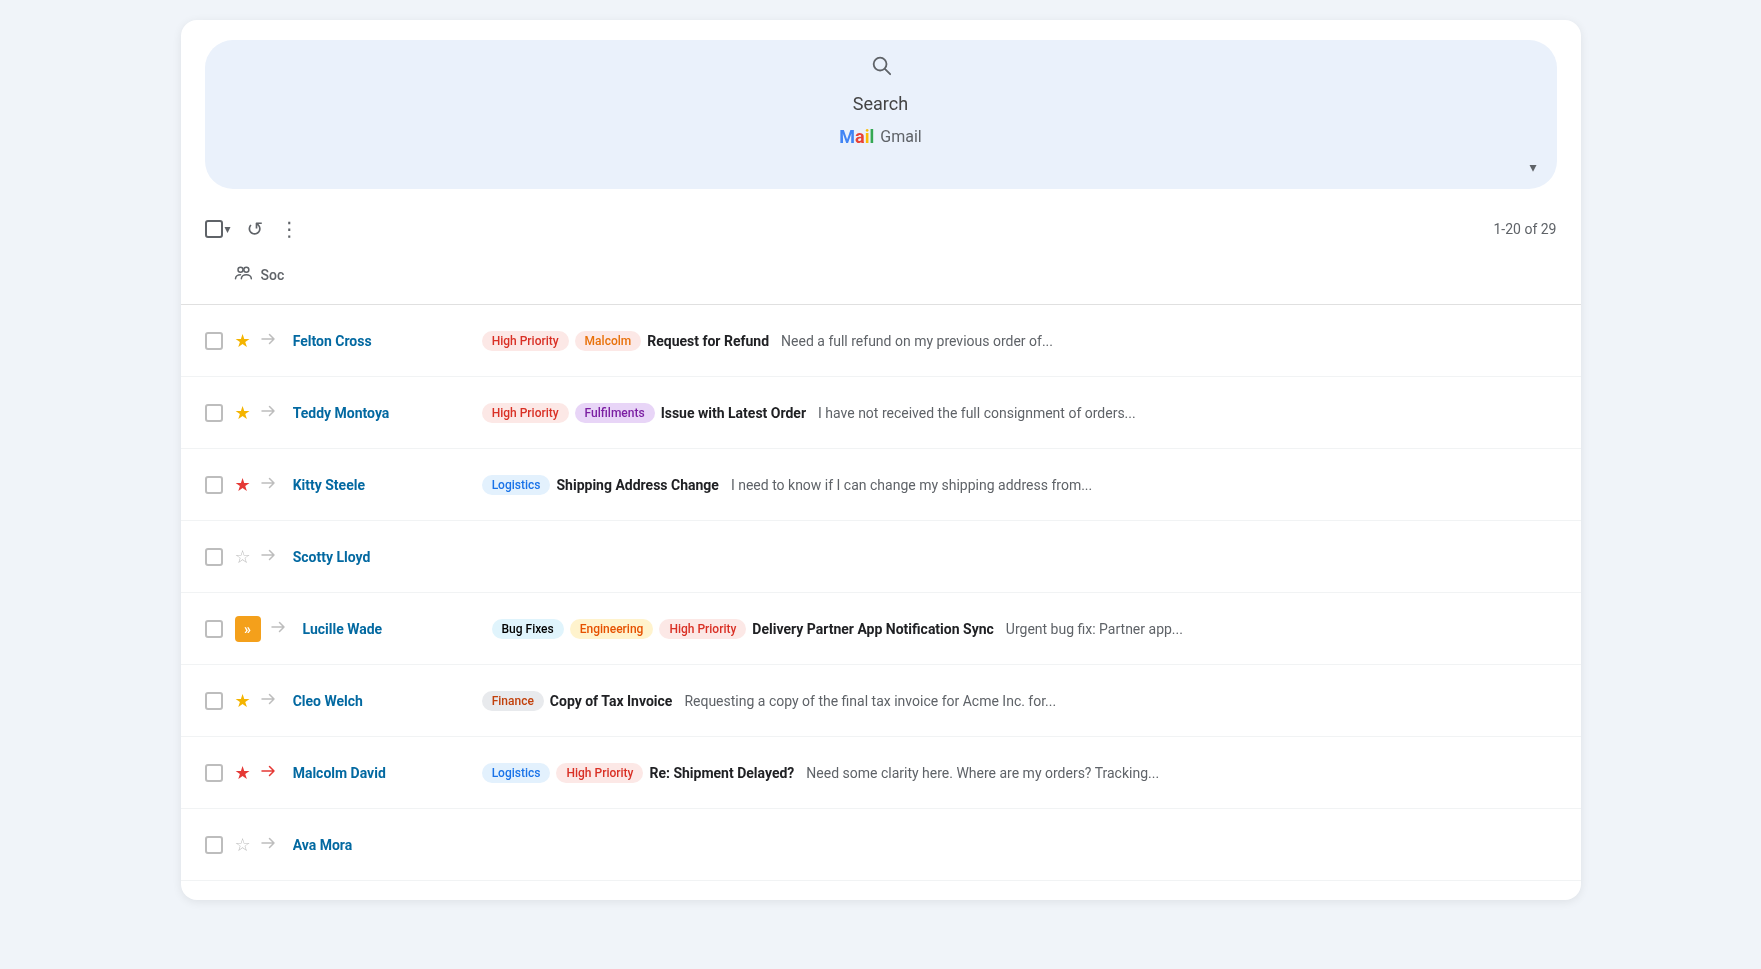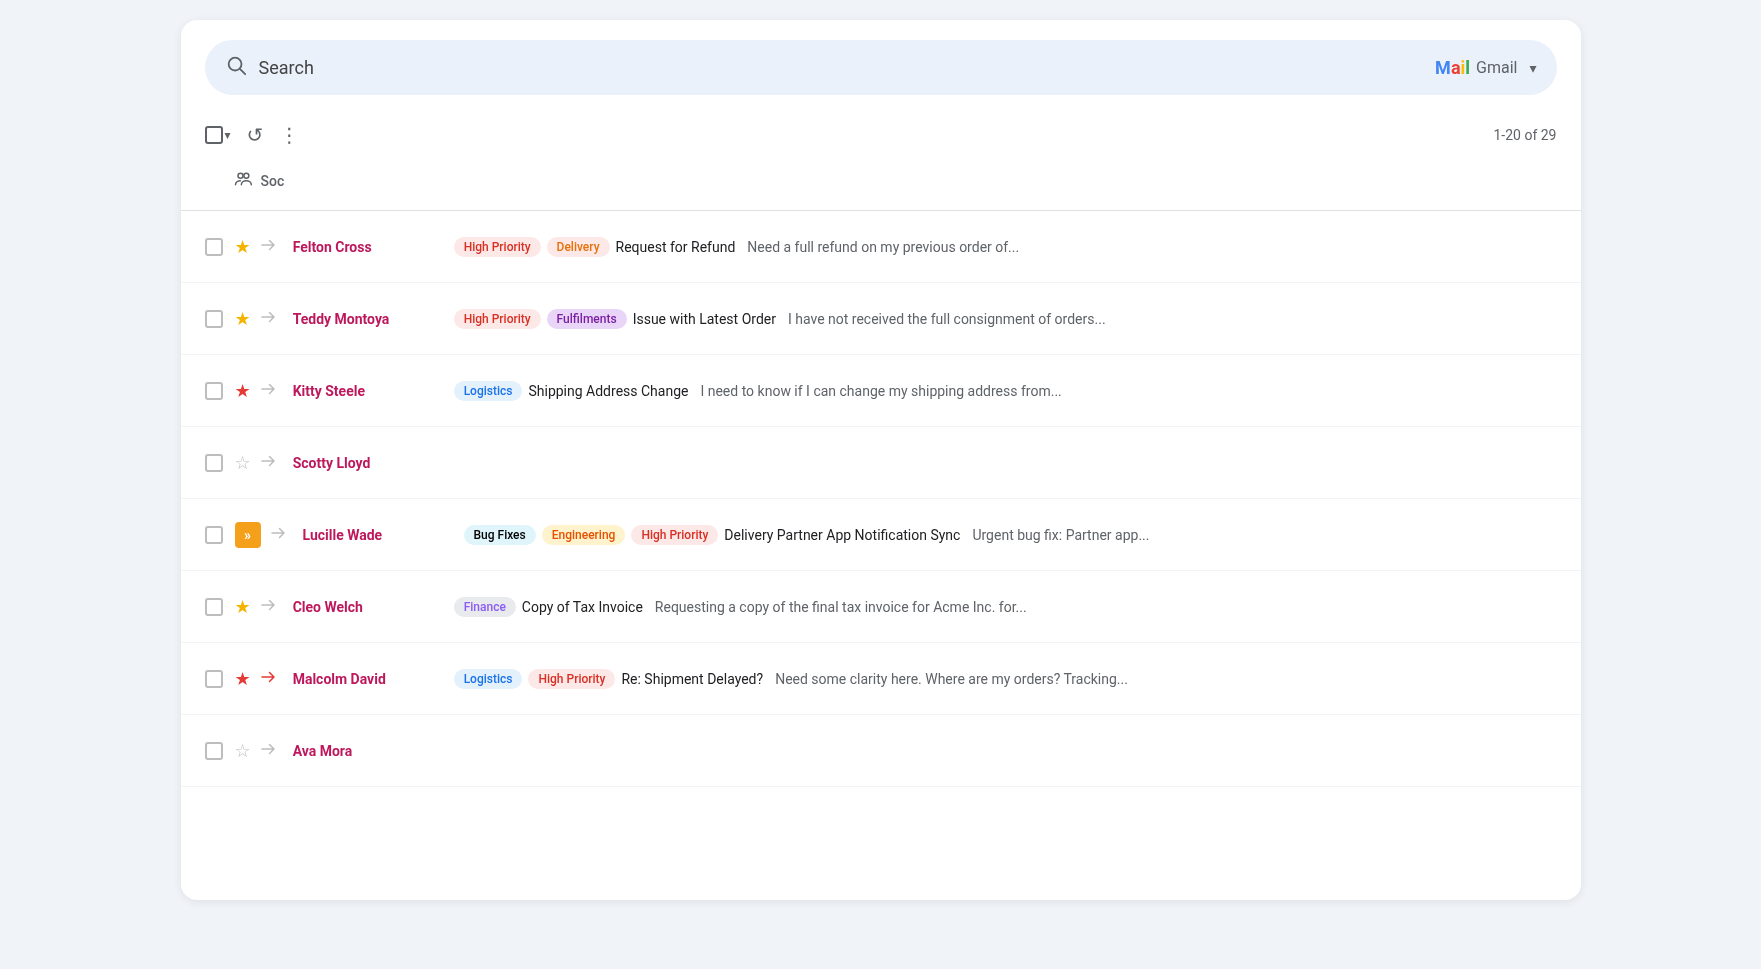--- a/index.html
+++ b/index.html
@@ -23,20 +23,21 @@
 
     
     .search-bar {
       background: #eaf1fb;
       border-radius: 28px;
       margin: 20px 24px 20px 24px;
       padding: 14px 20px;
       display: flex;
       align-items: center;
       gap: 12px;
+      flex-direction: column;
     }
     .search-bar .search-icon-wrap {
       color: #5f6368;
       font-size: 22px;
     }
     .search-bar .search-text {
       font-size: 18px;
       color: #444;
       flex: 1;
     }
@@ -160,24 +161,24 @@
     .star.empty { color: #bdbdbd; }
 
     .forward-icon {
       color: #bdbdbd;
       font-size: 18px;
       margin-right: 16px;
       flex-shrink: 0;
     }
 
     .sender {
-      width: 161px;
+      width: 189px;
       font-size: 14px;
       font-weight: 700;
-      color: #be185d;
+      color: #0369a1;
       flex-shrink: 0;
       white-space: nowrap;
       overflow: hidden;
       text-overflow: ellipsis;
     }
 
     .email-body {
       display: flex;
       align-items: center;
       flex: 1;
@@ -194,27 +195,27 @@
       font-weight: 500;
       white-space: nowrap;
       flex-shrink: 0;
     }
     .badge-high-priority { background: #fce8e6; color: #d93025; }
     .badge-payments { background: #fce8e6; color: #e8710a; }
     .badge-fulfilments { background: #e8d5f7; color: #7b1fa2; }
     .badge-logistics { background: #e3f1fd; color: #1a73e8; }
     .badge-bug-fixes { background: #e0f4fc; color: #000000; }
     .badge-engineering { background: #fff3cd; color: #e65100; }
-    .badge-finance { background: #e8eaed; color: #8b5cf6; text-align: center; }
+    .badge-finance { background: #e8eaed; color: #c2410c; text-align: center; }
     .badge-sales { background: #fce8e6; color: #d93025; }
     .badge-done { background: #e6f4ea; color: #1e8e3e; }
 
     .email-subject {
       font-size: 14px;
-      font-weight: 400;
+      font-weight: 700;
       color: #202124;
       white-space: nowrap;
       flex-shrink: 0;
     }
     .email-preview {
       font-size: 14px;
       color: #5f6368;
       font-weight: 400;
       white-space: nowrap;
       overflow: hidden;
@@ -287,21 +288,21 @@
   <div class="email-list" id="email-list">
   <div class="email-row">
         <div class="row-checkbox"></div>
         <span class="star filled">★</span>
         <span class="forward-icon"><svg width="18" height="18" viewBox="0 0 24 24" fill="none">
             <path d="M4 12h16M14 6l6 6-6 6" stroke="#bdbdbd" stroke-width="2" stroke-linecap="round" stroke-linejoin="round"></path>
           </svg></span>
         <span class="sender">Felton Cross</span>
         <div class="email-body">
           <span class="badge badge-high-priority">High Priority</span>
-          <span class="badge badge-payments">Delivery</span>
+          <span class="badge badge-payments">Malcolm</span>
           <span class="email-subject">Request for Refund</span>
           <span style="color: rgb(189, 189, 189);"></span>
           <span class="email-preview">Need a full refund on my previous order of...</span>
         </div>
       </div>
       <div class="email-row">
         <div class="row-checkbox"></div>
         <span class="star filled">★</span>
         <span class="forward-icon"><svg width="18" height="18" viewBox="0 0 24 24" fill="none">
             <path d="M4 12h16M14 6l6 6-6 6" stroke="#bdbdbd" stroke-width="2" stroke-linecap="round" stroke-linejoin="round"></path>

